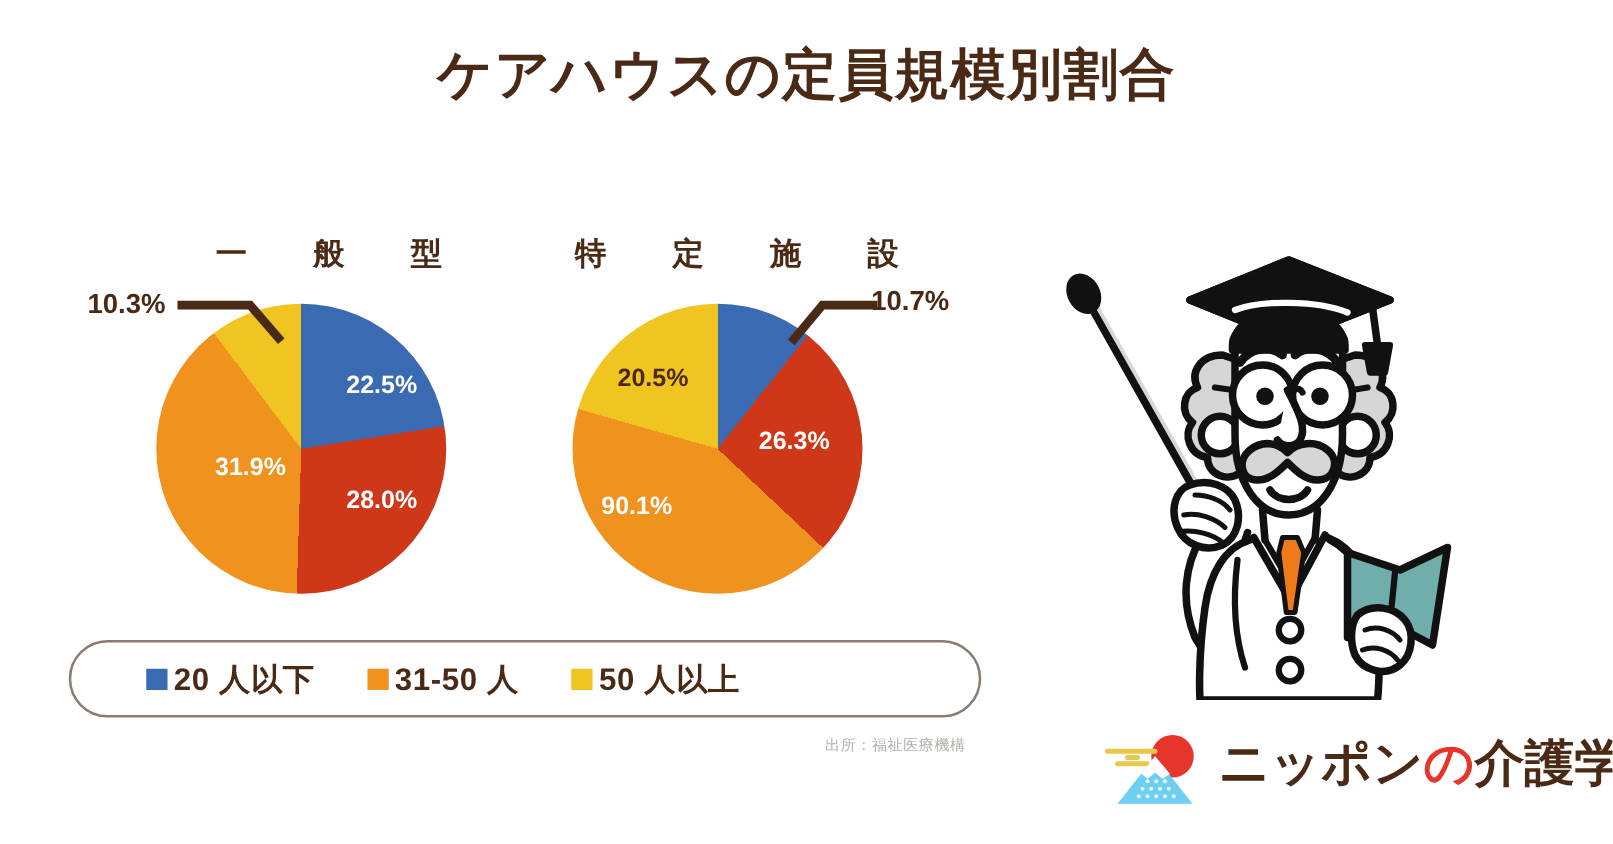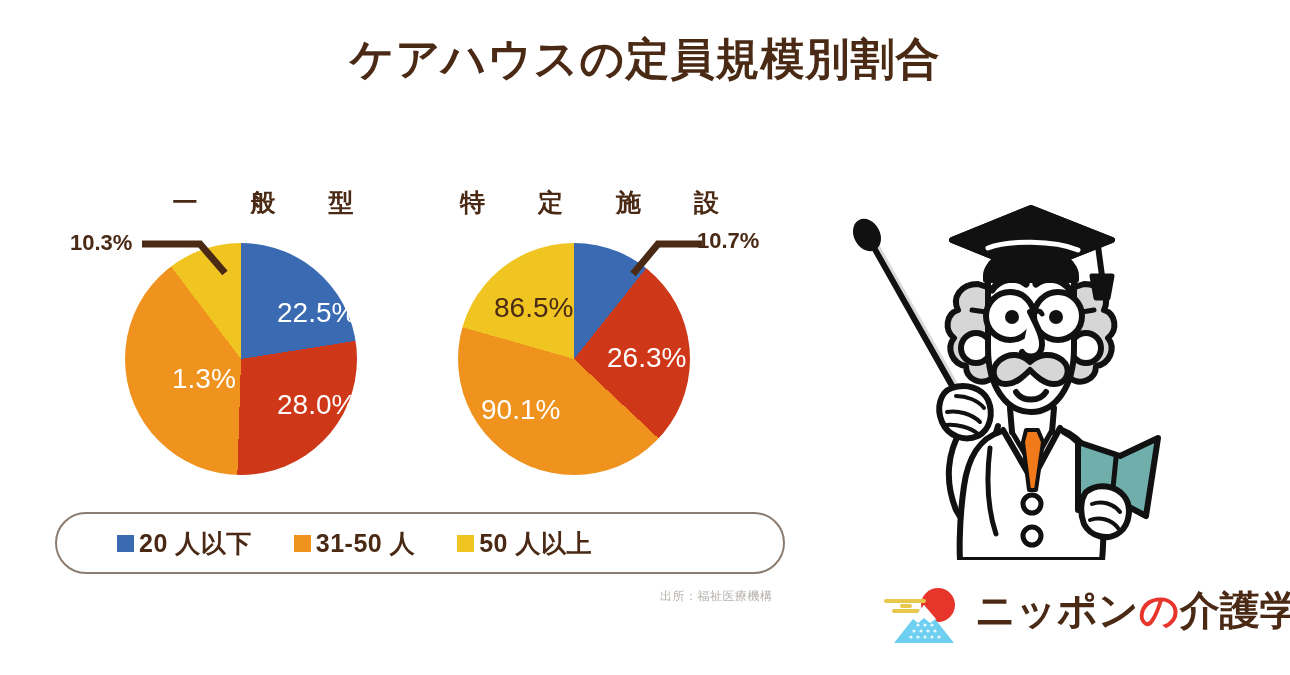--- a/index.html
+++ b/index.html
@@ -26,21 +26,21 @@
   .chart-title{
     position:absolute;
     font-size:25px;font-weight:bold;color:#4a2a15;
     letter-spacing:14px;
     white-space:nowrap;
     text-align:center;
   }
   .pie{position:absolute;border-radius:50%;}
   .slice-label{
     position:absolute;
-    font-size:28px;font-weight:normal;
+    font-size:20px;font-weight:bold;
     white-space:nowrap;
     letter-spacing:0px;
   }
   .slice-label.light{color:#ffffff;}
   .slice-label.dark{color:#4a2a15;}
 
   .callout-text{
     position:absolute;
     font-size:22px;font-weight:bold;color:#4a2a15;
     white-space:nowrap;
@@ -100,42 +100,42 @@
 
     <div class="pie" style="left:125px;top:243px;width:232px;height:232px;
          background: conic-gradient(
             #3a6ab2 0deg 81deg,
             #ce3718 81deg 181.8deg,
             #ef921e 181.8deg 322.9deg,
             #f0c522 322.9deg 360deg);"></div>
 
     <div class="slice-label light" style="left:277px;top:297px;">22.5%</div>
     <div class="slice-label light" style="left:277px;top:389px;">28.0%</div>
-    <div class="slice-label light" style="left:172px;top:363px;">1.3%</div>
+    <div class="slice-label light" style="left:172px;top:363px;">31.9%</div>
 
     <div class="callout-text" style="left:70px;top:230px;">10.3%</div>
     <svg style="position:absolute;left:140px;top:235px;" width="120" height="50" viewBox="0 0 120 50">
       <polyline points="2,9 60,9 85,38" fill="none" stroke="#4a2a15" stroke-width="7" stroke-linejoin="miter" stroke-linecap="butt"></polyline>
     </svg>
   </div>
 
   <div class="chart-panel">
 
     <div class="chart-title" style="left:460px;top:186px;width:260px;">特　定　施　設</div>
 
     <div class="pie" style="left:458px;top:243px;width:232px;height:232px;
          background: conic-gradient(
             #3a6ab2 0deg 38.5deg,
             #ce3718 38.5deg 133.2deg,
             #ef921e 133.2deg 285.9deg,
             #f0c522 285.9deg 360deg);"></div>
 
     <div class="slice-label light" style="left:607px;top:342px;">26.3%</div>
     <div class="slice-label light" style="left:481px;top:394px;">90.1%</div>
-    <div class="slice-label dark" style="left:494px;top:292px;">86.5%</div>
+    <div class="slice-label dark" style="left:494px;top:292px;">20.5%</div>
 
     <div class="callout-text" style="left:697px;top:228px;">10.7%</div>
     <svg style="position:absolute;left:620px;top:232px;" width="90" height="55" viewBox="0 0 90 55">
       <polyline points="13,42 38,12 82,12" fill="none" stroke="#4a2a15" stroke-width="7" stroke-linejoin="miter" stroke-linecap="butt"></polyline>
     </svg>
   </div>
 
   <div class="legend-box">
     <div class="legend-item" style="margin-left:20px;padding-left:40px;">
       <span class="legend-swatch" style="background:#3a6ab2;"></span>

